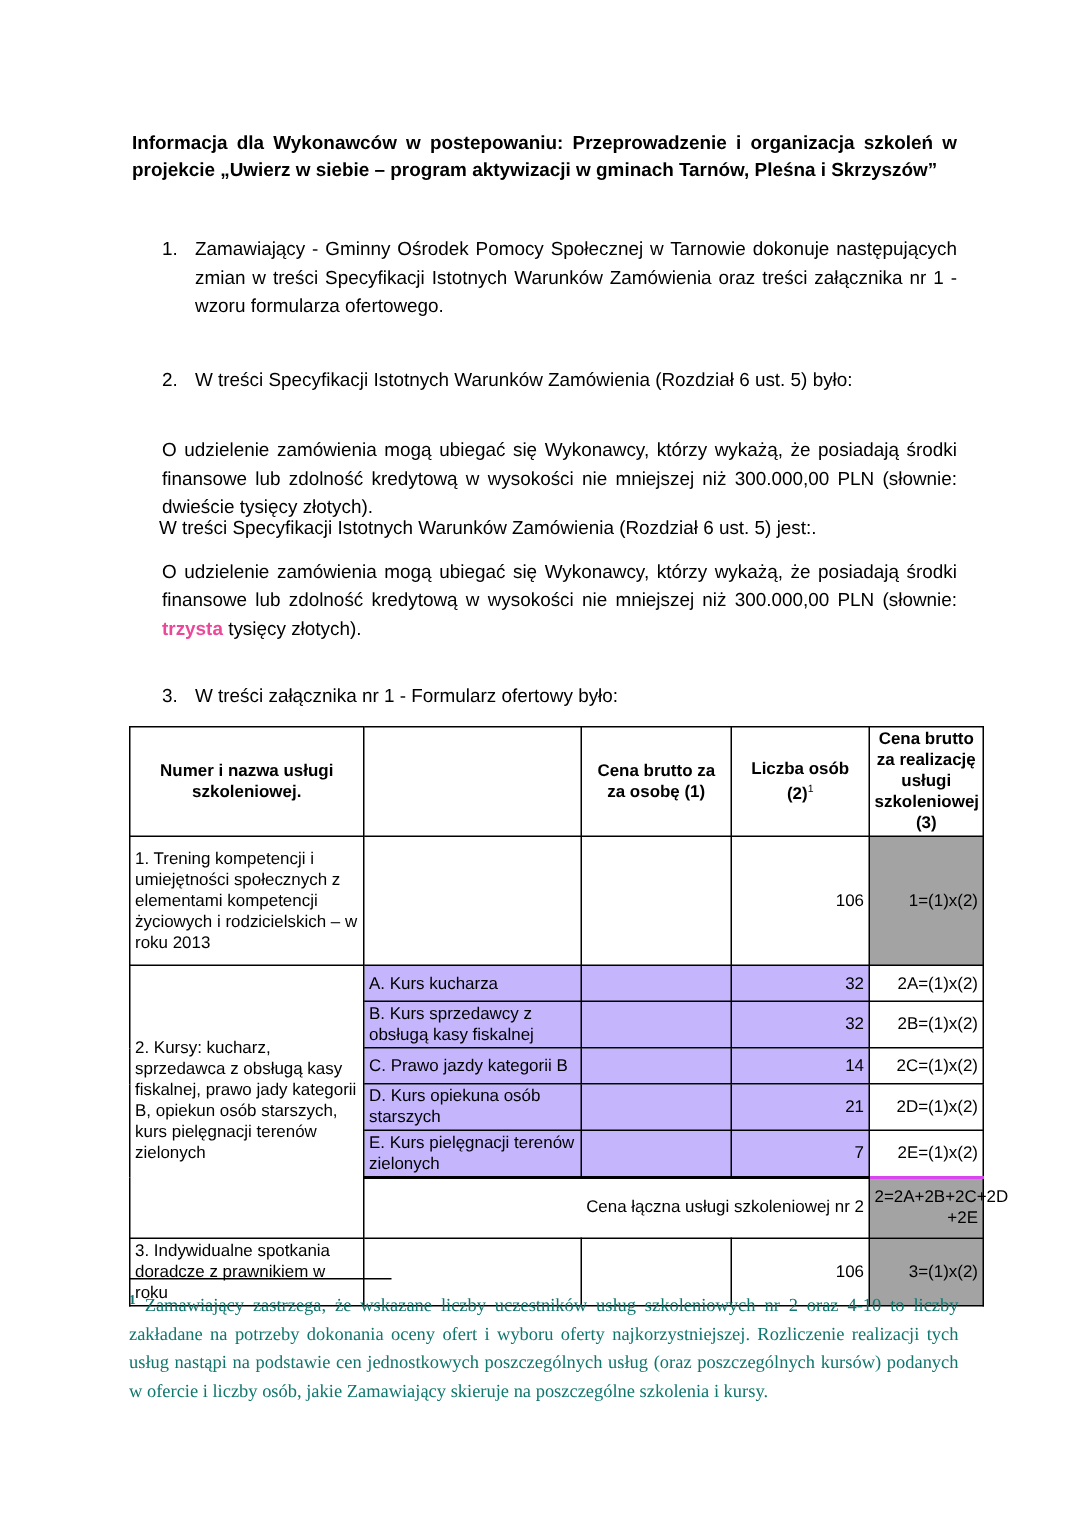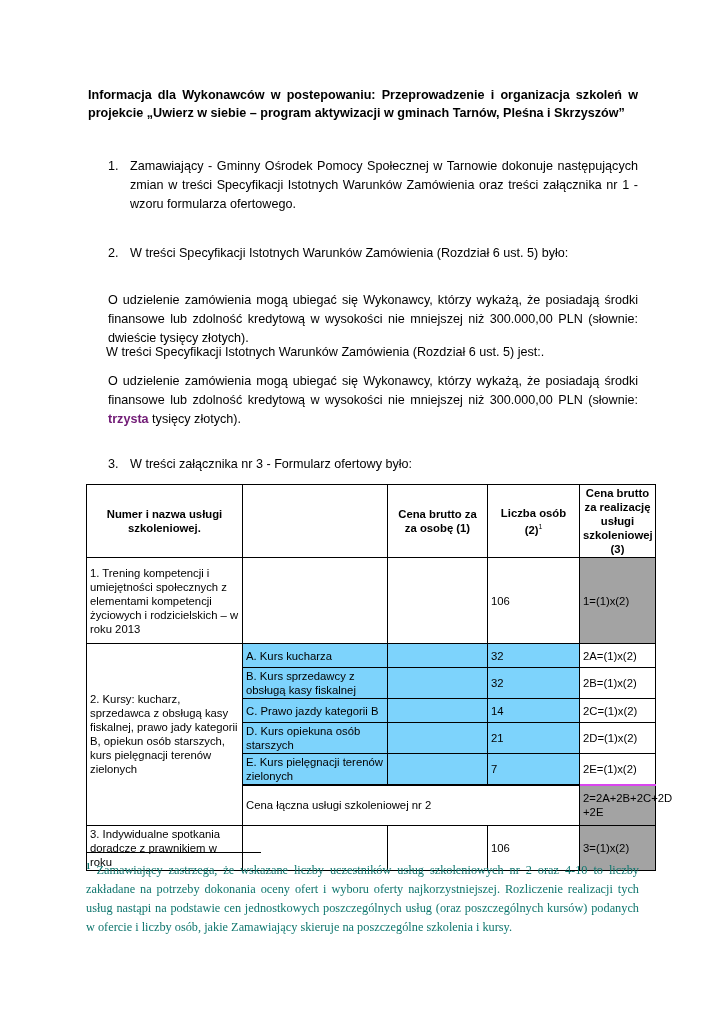--- a/index.html
+++ b/index.html
@@ -6,29 +6,29 @@
   body { width: 725px; height: 1024px; position: relative; overflow: hidden;
          font-family: "Liberation Sans", sans-serif; color: #000; font-size: 12.6px; }
   .page { position: absolute; left: 0; top: 0; width: 725px; height: 1024px; }
   .title { position: absolute; left: 88px; top: 86px; width: 550px; font-weight: bold;
            font-size: 12.6px; line-height: 18px; text-align: justify; }
   .title .l1 { display: block; text-align: justify; text-align-last: justify; }
   .item { position: absolute; left: 108px; width: 530px; line-height: 19px; }
   .item .num { position: absolute; left: 0; top: 0; }
   .item .txt { display: block; margin-left: 22px; text-align: justify; }
   .para { position: absolute; left: 108px; width: 530px; line-height: 19px; text-align: justify; }
-  .red { color: #701a75; font-weight: bold; }
+  .red { color: #ec4899; font-weight: bold; }
 
   table.form { position: absolute; left: 86px; top: 484px; border-collapse: collapse;
                width: 569px; font-size: 11.3px; table-layout: fixed; }
   table.form td { border: 1px solid #000; padding: 1px 3px; vertical-align: middle; line-height: 14px; }
   table.form .hdr td { font-weight: bold; text-align: center; height: 70px; }
   .yellow { background: #a3a3a3; }
-  .gray { background: #7dd3fc; }
-  .c { text-align: left; }
+  .gray { background: #c4b5fd; }
+  .c { text-align: right; }
   .thick-top td { border-top: 2px solid #000; }
   sup.fn { font-size: 7px; font-weight: normal; vertical-align: super; }
 
   .fn-line { position: absolute; left: 86px; top: 852px; width: 175px; border-top: 1px solid #000; }
   .footnote { position: absolute; left: 86px; top: 857px; width: 553px; color: #0f766e;
               font-family: "Liberation Serif", serif; font-size: 12.3px; line-height: 19px; text-align: justify; }
   .footnote .mark { font-size: 9px; vertical-align: super; font-weight: bold; }
 </style>
 </head>
 <body>
@@ -53,21 +53,21 @@
   <div class="para" style="top:291px;">O udzielenie zamówienia mogą ubiegać się Wykonawcy, którzy wykażą, że posiadają środki finansowe lub zdolność kredytową w wysokości nie mniejszej niż 300.000,00 PLN (słownie: dwieście tysięcy złotych).</div>
 
   <div class="para" style="top:343px; left:106px;">W treści Specyfikacji Istotnych Warunków Zamówienia (Rozdział 6 ust. 5) jest:.</div>
 
   <div class="para" style="top:372px;">
     <span>O udzielenie zamówienia mogą ubiegać się Wykonawcy, którzy wykażą, że posiadają środki finansowe lub zdolność kredytową w wysokości nie mniejszej niż 300.000,00 PLN (słownie: </span><span class="red">trzysta</span><span> tysięcy złotych).</span>
   </div>
 
   <div class="item" style="top:455px;">
     <span class="num">3.</span>
-    <span class="txt">W treści załącznika nr 3  - Formularz ofertowy było:</span>
+    <span class="txt">W treści załącznika nr 1  - Formularz ofertowy było:</span>
   </div>
 
   <table class="form">
     <colgroup>
       <col style="width:156px">
       <col style="width:145px">
       <col style="width:100px">
       <col style="width:92px">
       <col style="width:76px">
     </colgroup>

